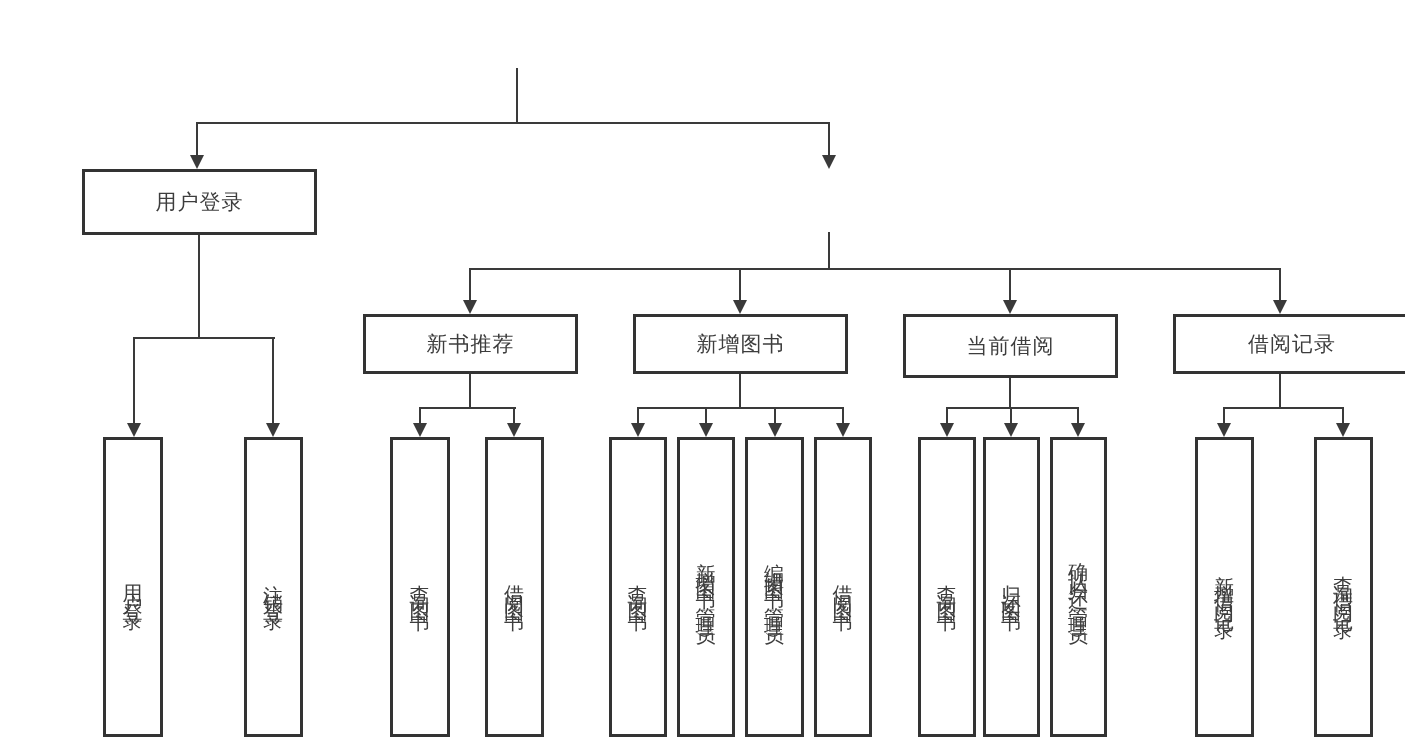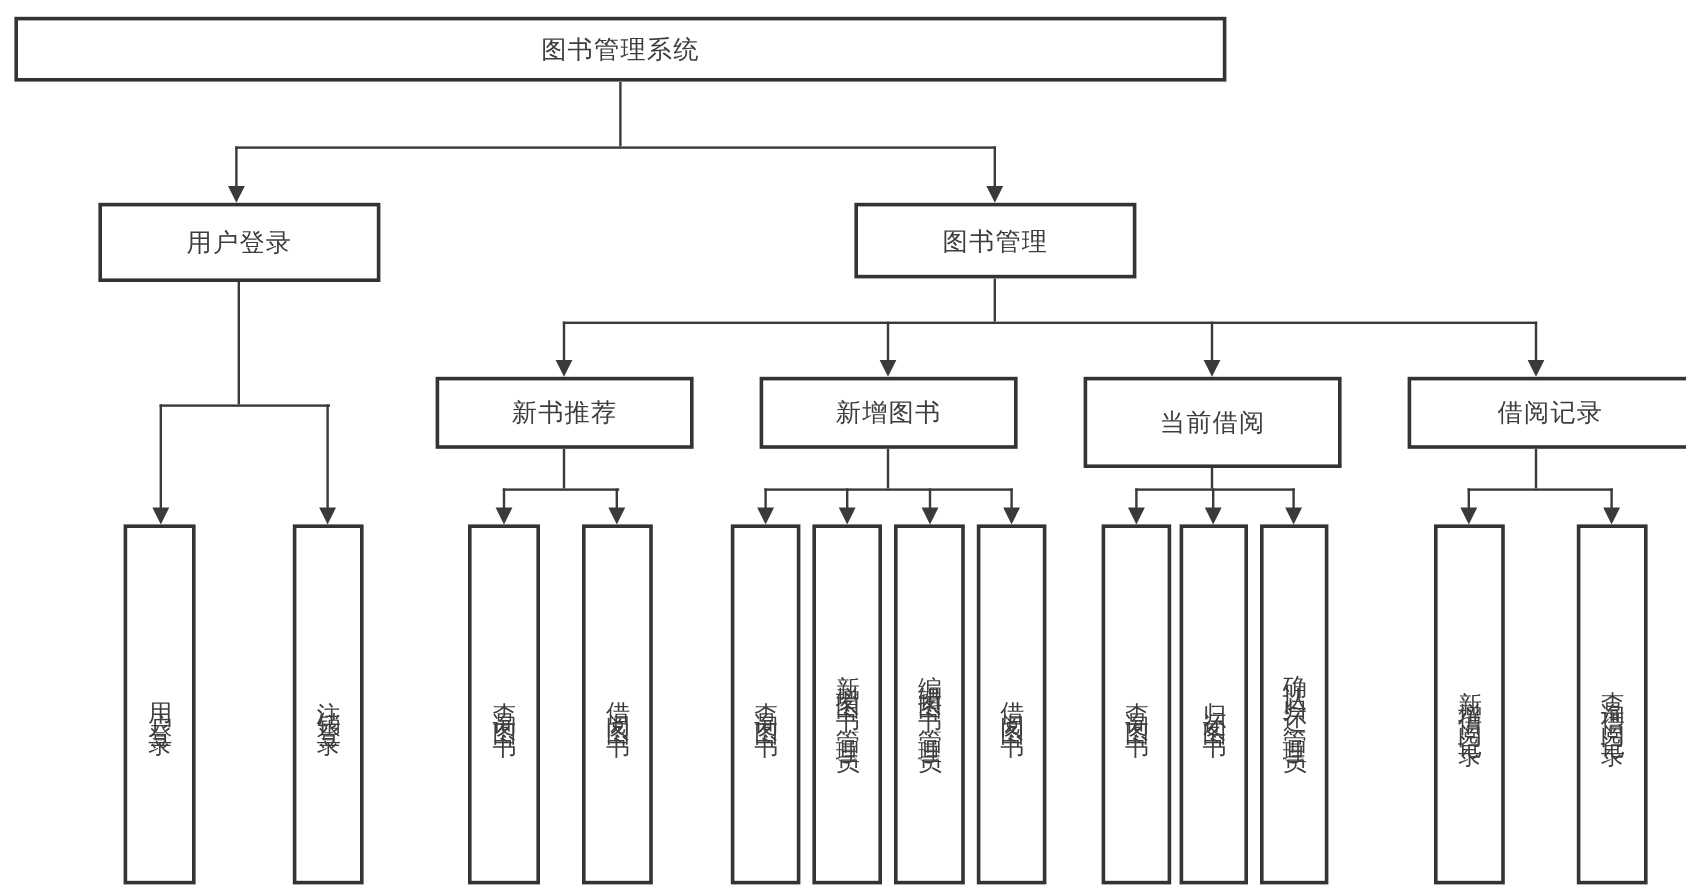--- a/index.html
+++ b/index.html
@@ -108,38 +108,32 @@
   <div class="vl" style="left:1077px;top:407px;height:18px;"></div>
   <div class="ar" style="left:1071px;top:423px;"></div>
 
   <div class="vl" style="left:1279px;top:374px;height:33px;"></div>
   <div class="hl" style="left:1223px;top:407px;width:121px;"></div>
   <div class="vl" style="left:1223px;top:407px;height:18px;"></div>
   <div class="ar" style="left:1217px;top:423px;"></div>
   <div class="vl" style="left:1342px;top:407px;height:18px;"></div>
   <div class="ar" style="left:1336px;top:423px;"></div>
 
-  <div class="box hbox" style="left:12px;top:14px;width:1010px;height:54px;">
-    <span>图书管理系统</span>
-  </div>
 
   <div class="box hbox" style="left:82px;top:169px;width:235px;height:66px;">
     <span>用户登录</span>
-  </div>
-  <div class="box hbox" style="left:712px;top:169px;width:235px;height:63px;">
-    <span>图书管理</span>
   </div>
 
   <div class="box hbox" style="left:363px;top:314px;width:215px;height:60px;">
     <span>新书推荐</span>
   </div>
   <div class="box hbox" style="left:633px;top:314px;width:215px;height:60px;">
     <span>新增图书</span>
   </div>
-  <div class="box hbox" style="left:903px;top:314px;width:215px;height:76px;">
+  <div class="box hbox" style="left:903px;top:314px;width:215px;height:64px;">
     <span>当前借阅</span>
   </div>
   <div class="box hbox" style="left:1173px;top:314px;width:238px;height:60px;justify-content:center;">
     <span>借阅记录</span>
   </div>
 
   <div class="box leaf" style="left:103px;top:437px;width:60px;height:300px;">
     <span>用户登录</span>
   </div>
   <div class="box leaf" style="left:244px;top:437px;width:59px;height:300px;">

